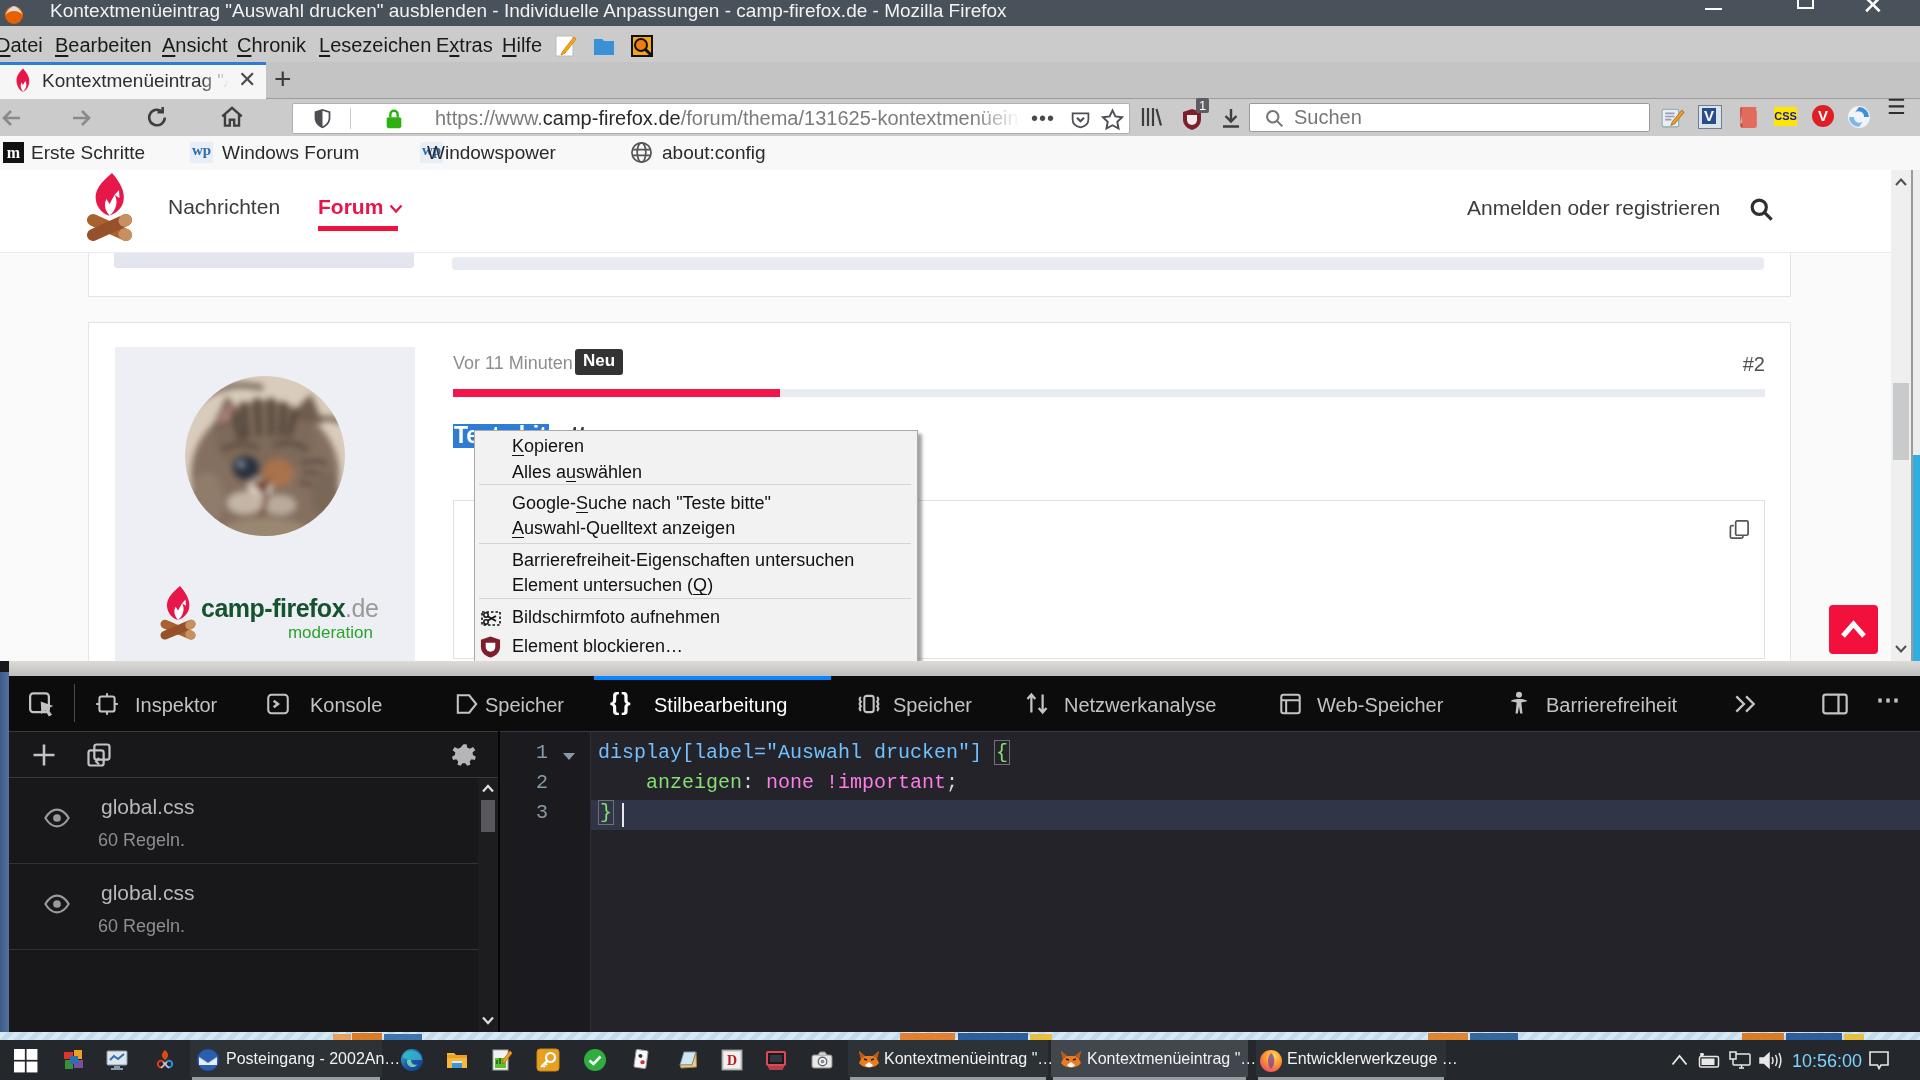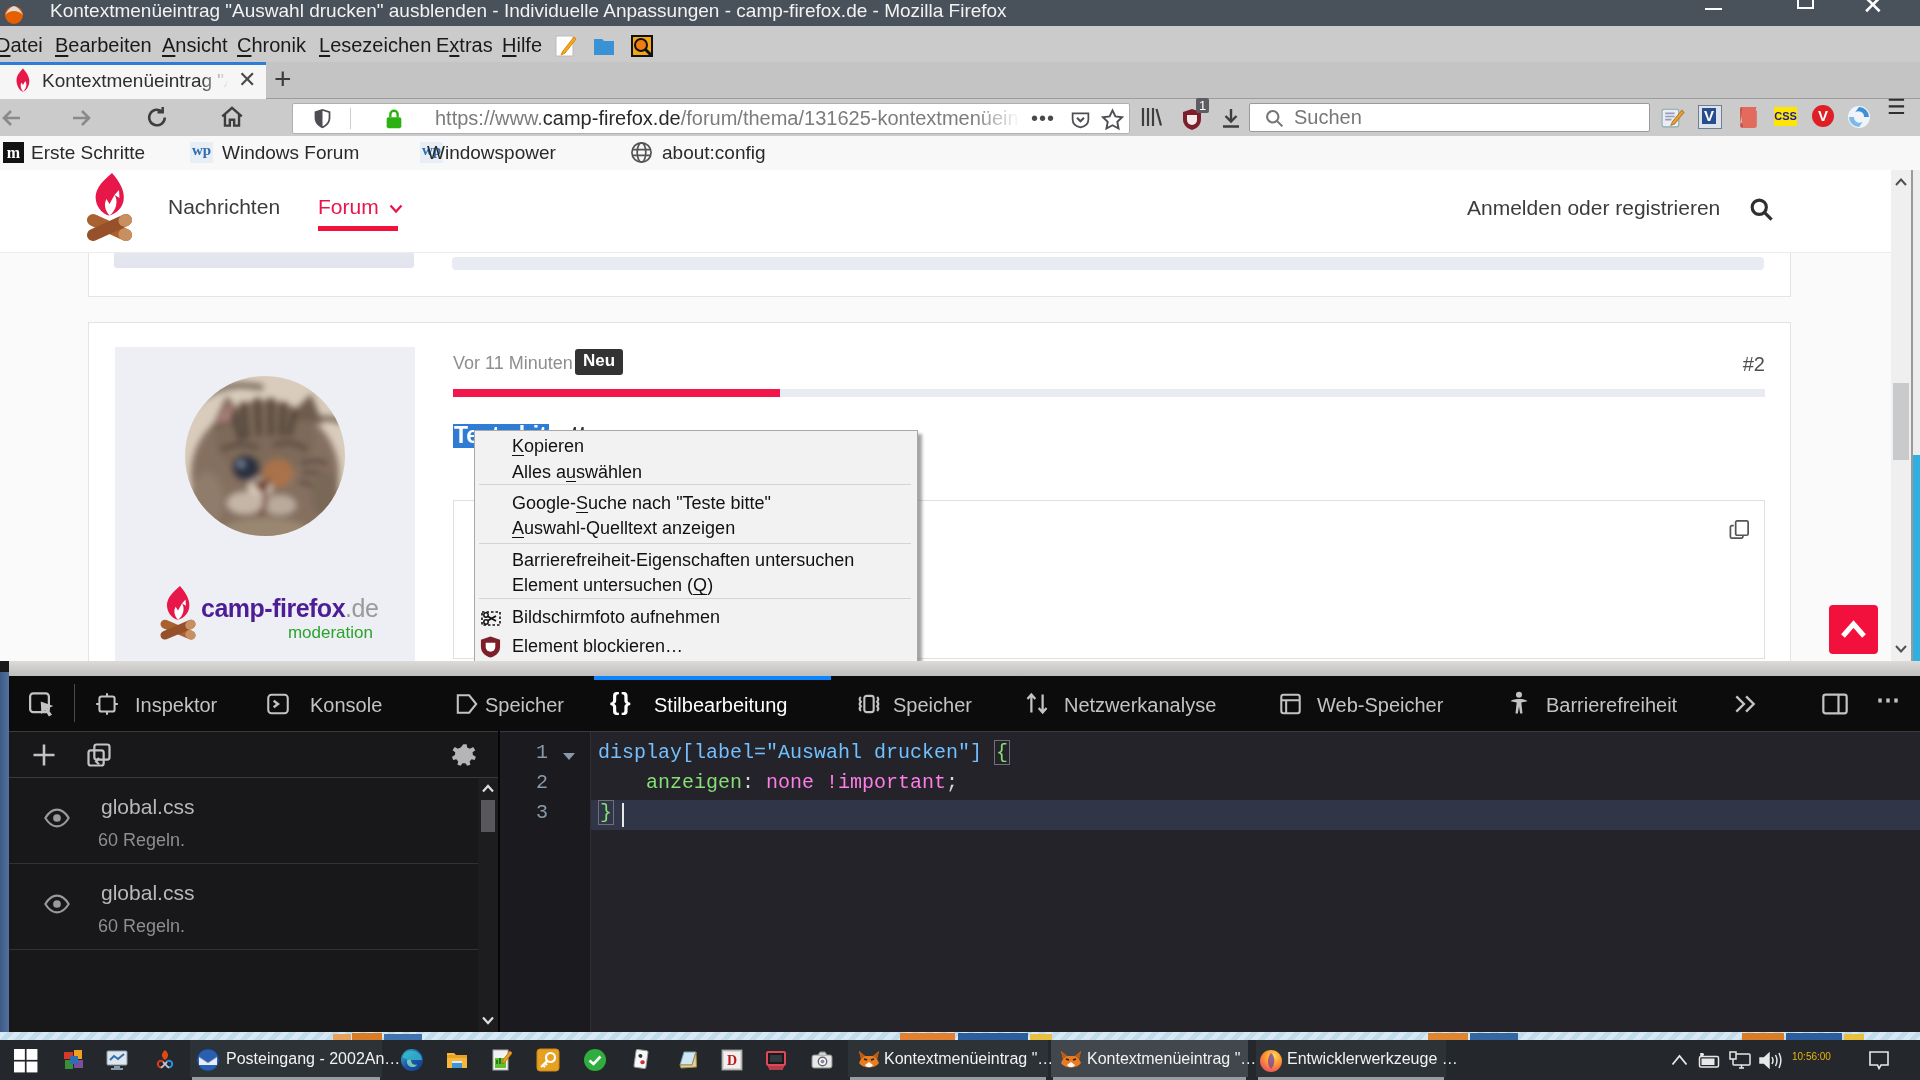--- a/index.html
+++ b/index.html
@@ -229,21 +229,21 @@
    <div class="abs" style="left:42px;top:239px">
     <svg width="42" height="54" viewBox="0 0 47 68">
      <path d="M26 0 C14 10 8 18 10 28 C11.5 36 18 41.5 23 42.5 C28 41.5 35.5 37 37.5 28 C39.5 18 33 8 26 0 Z" fill="#e8174a"></path>
      <path d="M23.5 42.5 C19 37.5 17.5 31 20.5 26 L23.5 31 L28.5 22 C32.5 27.5 30.5 37.5 23.5 42.5 Z" fill="#fff"></path>
      <path d="M28.5 22 L33 17 L33.5 25 Z" fill="#fff"></path>
      <path d="M7 48 L40 62" stroke="#a9622f" stroke-width="11" stroke-linecap="round"></path>
      <path d="M7 62 L40 48" stroke="#96512a" stroke-width="11" stroke-linecap="round"></path>
      <path d="M38.2 60.8 L40 62 M38.2 49.4 L40 48" stroke="#c89060" stroke-width="11" stroke-linecap="round"></path>
     </svg>
    </div>
-   <div class="abs" style="left:86px;top:247px;font-size:25px;letter-spacing:-.5px"><b style="color:#4c1d95">camp-firefox</b><span style="color:#9a9a9a">.de</span></div>
+   <div class="abs" style="left:86px;top:247px;font-size:25px;letter-spacing:-.5px"><b style="color:#14532d">camp-firefox</b><span style="color:#9a9a9a">.de</span></div>
    <div class="abs" style="left:86px;top:276px;width:172px;text-align:right;color:#2ba32b;font-size:17px">moderation</div>
   </div>
 
   <div class="abs" style="left:364px;top:30px;font-size:18px;color:#8e8e8e">Vor 11 Minuten</div>
   <div class="abs" style="left:486px;top:26px;background:#333;border-radius:3px;color:#fff;font-size:17px;font-weight:bold;padding:2px 8px 4px">Neu</div>
   <div class="abs" style="left:1640px;top:30px;width:36px;text-align:right;font-size:20px;color:#4e4e4e">#2</div>
 
   <div class="abs" style="left:364px;top:66px;width:1312px;height:8px;background:#e9ebf2"></div>
   <div class="abs" style="left:364px;top:66px;width:327px;height:8px;background:#f2164a"></div>
 
@@ -295,21 +295,21 @@
  <div id="siteheader">
   <svg class="abs" style="left:86px;top:3px" width="47" height="68" viewBox="0 0 47 68">
    <path d="M26 0 C14 10 8 18 10 28 C11.5 36 18 41.5 23 42.5 C28 41.5 35.5 37 37.5 28 C39.5 18 33 8 26 0 Z" fill="#e8174a"></path>
    <path d="M23.5 42.5 C19 37.5 17.5 31 20.5 26 L23.5 31 L28.5 22 C32.5 27.5 30.5 37.5 23.5 42.5 Z" fill="#fff"></path>
    <path d="M28.5 22 L33 17 L33.5 25 Z" fill="#fff"></path>
    <path d="M7 47 L40 62" stroke="#a9622f" stroke-width="12" stroke-linecap="round"></path>
    <path d="M7 62 L40 47" stroke="#96512a" stroke-width="12" stroke-linecap="round"></path>
    <path d="M38.5 61.3 L40 62 M38.5 47.7 L40 47" stroke="#c89060" stroke-width="12" stroke-linecap="round"></path>
   </svg>
   <div class="abs" style="left:168px;top:25px;font-size:21px;color:#3c3c3c">Nachrichten</div>
-  <div class="abs" style="left:318px;top:25px;font-size:21px;color:#e8144a;font-weight:normal">Forum</div>
+  <div class="abs" style="left:318px;top:25px;font-size:21px;color:#e8144a;font-weight:bold">Forum</div>
   <svg class="abs" style="left:389px;top:34px" width="14" height="10" viewBox="0 0 14 10" fill="none" stroke="#e8144a" stroke-width="2.2">
           <path d="M1.5 1.5 L7 7.5 L12.5 1.5"></path>
         </svg>
   <div class="abs" style="left:318px;top:56px;width:80px;height:5px;background:#f2103d"></div>
   <div class="abs" style="left:1467px;top:26px;font-size:21px;color:#3c3c3c">Anmelden oder registrieren</div>
   <svg class="abs" style="left:1748px;top:26px" width="27" height="27" viewBox="0 0 24 24" fill="none" stroke="#2f2f2f" stroke-width="2.8">
           <circle cx="10" cy="10" r="6.3"></circle>
           <path d="M14.8 14.8 L21 21"></path>
         </svg>
  </div>
@@ -595,18 +595,18 @@
       </svg>
  <svg class="abs" style="left:1729px;top:11px" width="22" height="19" viewBox="0 0 22 19" fill="none" stroke="#e8e8e8" stroke-width="1.5">
         <rect x="4" y="3" width="17" height="11" rx="1"></rect>
         <path d="M10 17 H15 M12.5 14 V17"></path>
         <rect x="1" y="1" width="6" height="7" fill="#24282c" stroke="#e8e8e8"></rect>
       </svg>
  <svg class="abs" style="left:1758px;top:11px" width="25" height="19" viewBox="0 0 25 19" fill="none" stroke="#e8e8e8" stroke-width="1.5">
         <path d="M2 7 H6 L11 2.5 V16.5 L6 12 H2 Z" fill="#e8e8e8"></path>
         <path d="M14 6 Q16 9.5 14 13 M17.5 4 Q20.5 9.5 17.5 15 M21 2 Q24.7 9.5 21 17"></path>
       </svg>
- <div class="abs" style="left:1792px;top:11px;font-size:10px;color:#eab308">10:56:00</div>
+ <div class="abs" style="left:1792px;top:11px;font-size:18px;color:#7dd3fc">10:56:00</div>
  <svg class="abs" style="left:1868px;top:10px" width="22" height="21" viewBox="0 0 22 21" fill="none" stroke="#e8e8e8" stroke-width="1.6">
         <path d="M2 2 H20 V15 H13 L11 18.5 L9.5 15 H2 Z" fill="none"></path>
       </svg>
 </div>
 </div>
 
 </body></html>

